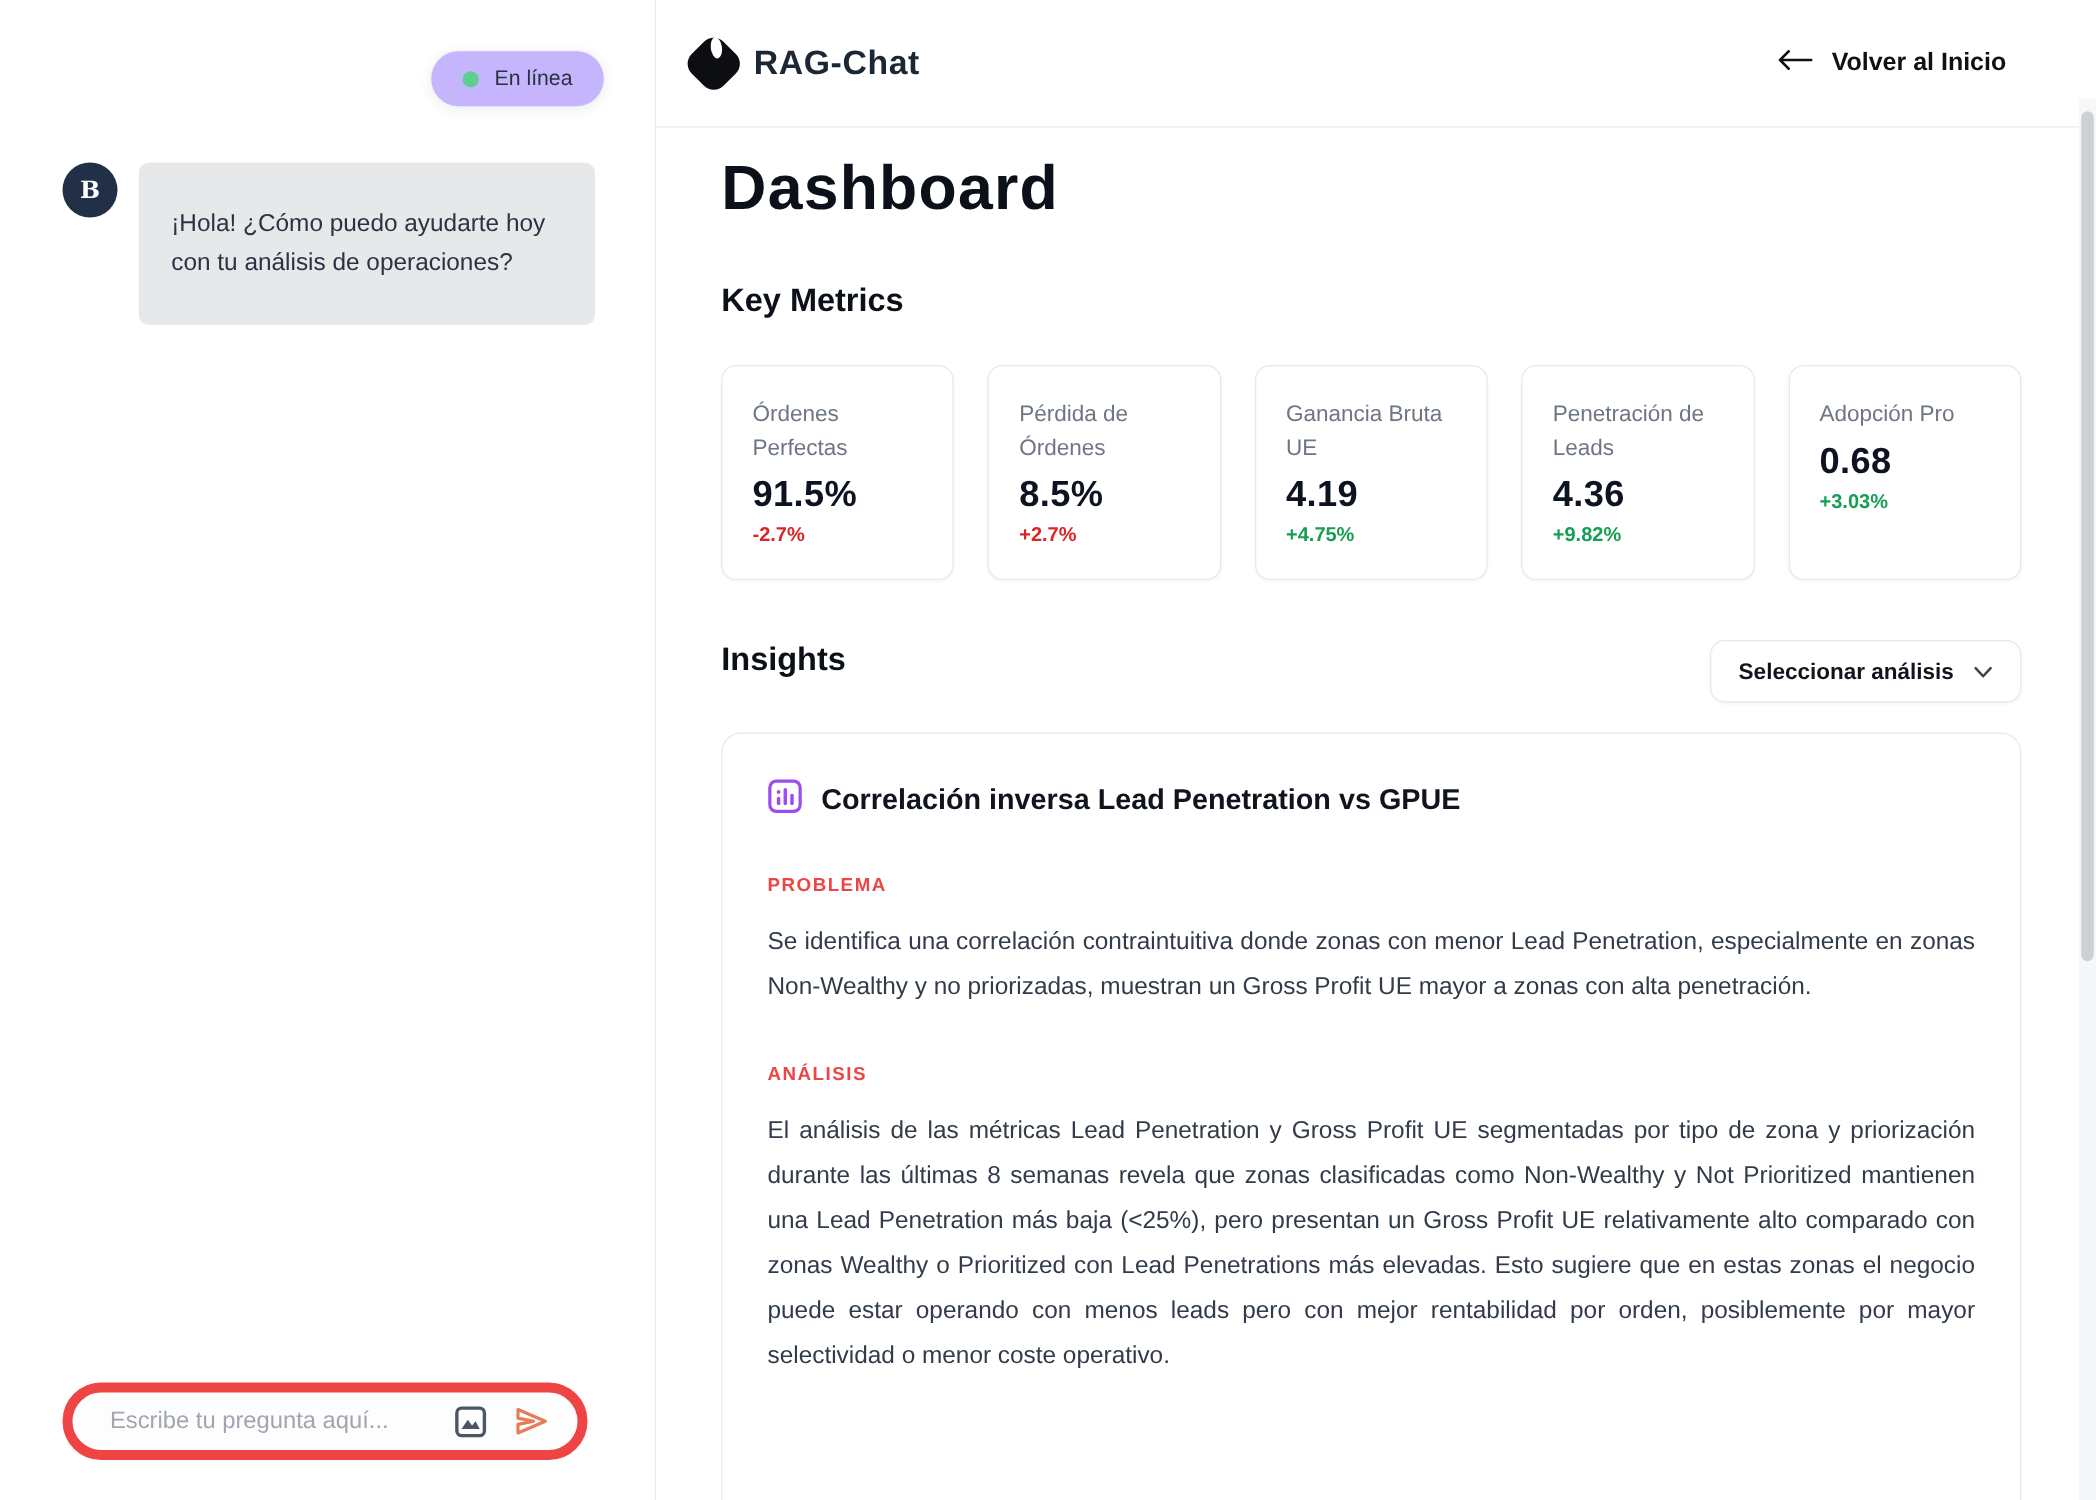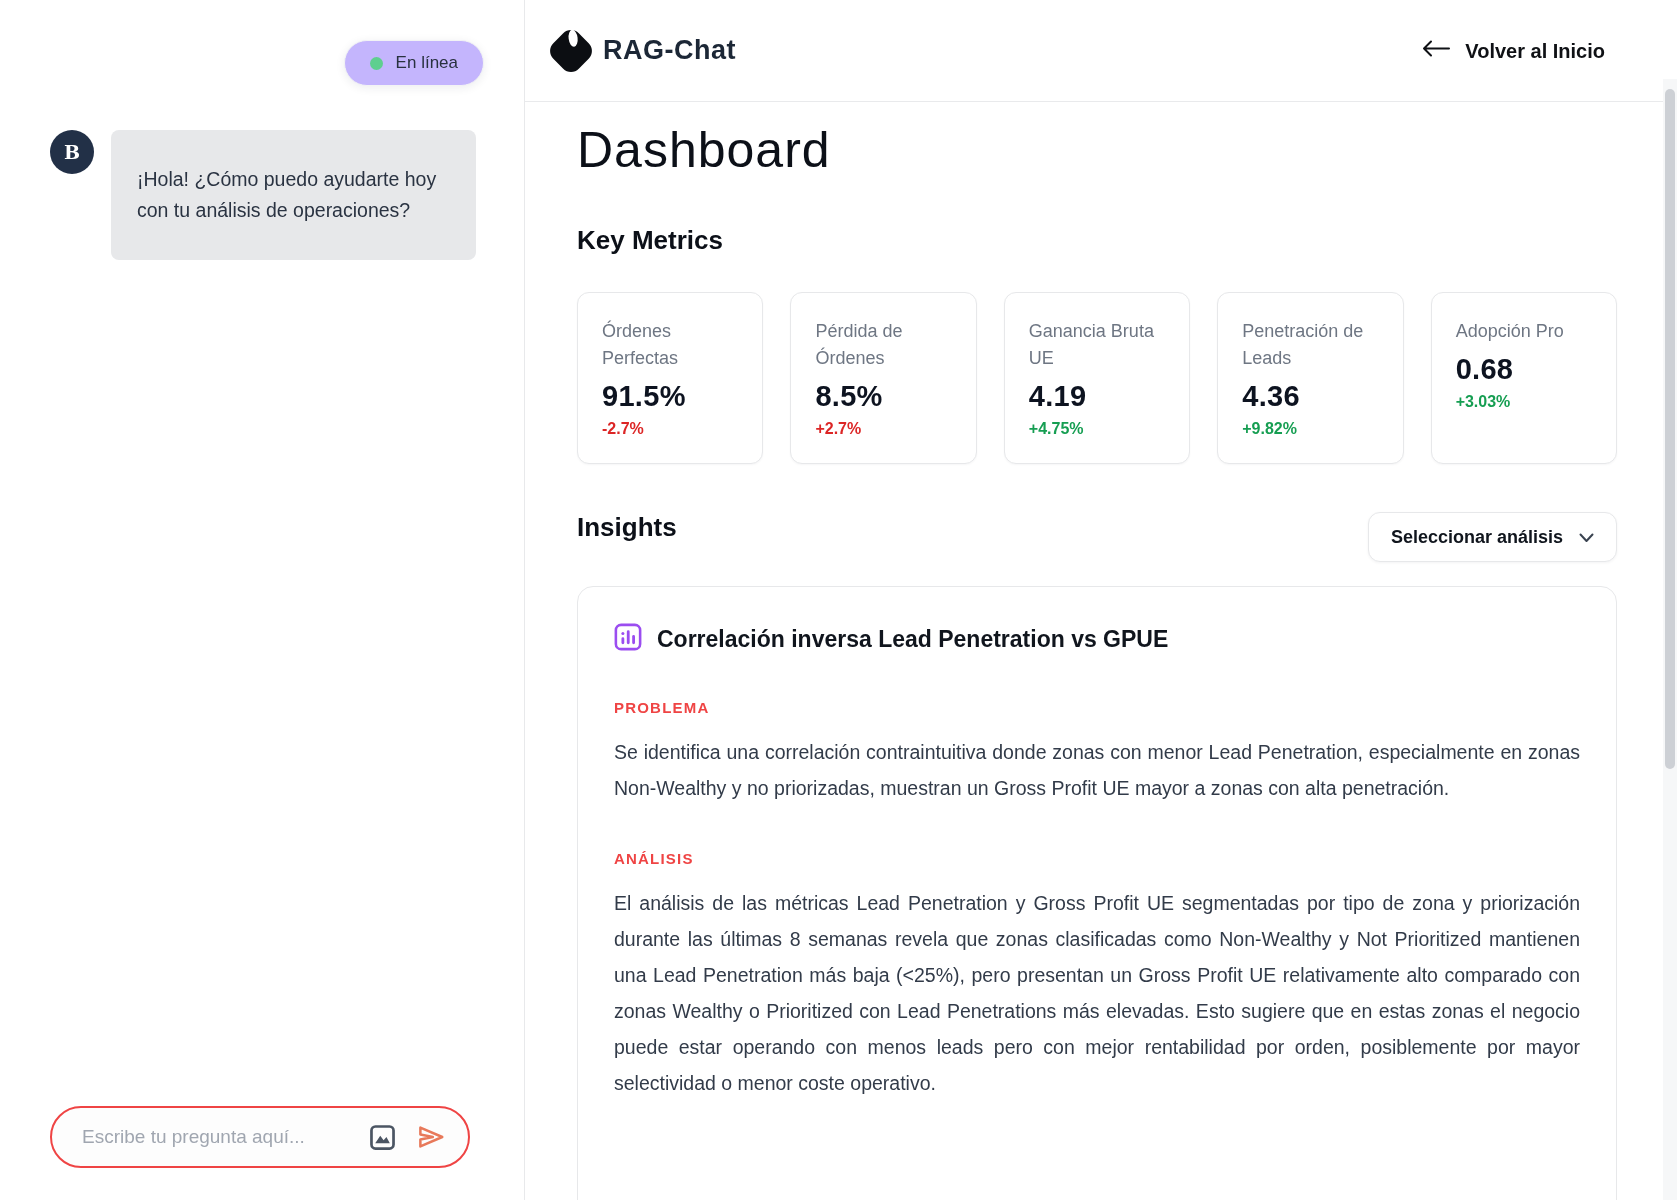--- a/index.html
+++ b/index.html
@@ -16,21 +16,21 @@
   .status-dot { width:13px; height:13px; border-radius:50%; background:#5ecf8f; }
 
   .message-row { position:absolute; top:130px; left:50px; display:flex; gap:17px; align-items:flex-start; }
   .avatar { width:44px; height:44px; border-radius:50%; background:#223047; color:#fff;
             font-family:"DejaVu Serif", serif; font-weight:bold; font-size:19px;
             display:flex; align-items:center; justify-content:center; flex:none; }
   .bubble { background:#e7e8ea; border-radius:8px; padding:34px 26px; max-width:365px;
             font-size:19.5px; line-height:31px; color:#2a3342; }
 
   .input-bar { position:absolute; left:50px; top:1106px; width:420px; height:62px;
-               border:2px solid #ef4444; border-radius:32px; background:#fdfdfd;
+               border:8px solid #ef4444; border-radius:32px; background:#fdfdfd;
                display:flex; align-items:center; gap:20px; padding:0 22px 0 30px; }
   .input-bar input { flex:1; min-width:0; border:none; outline:none; background:transparent;
                      font-family:"Liberation Sans", sans-serif; font-size:19px; color:#333a45; }
   .input-bar input::placeholder { color:#a0a6b0; }
   .icon-btn { display:flex; align-items:center; justify-content:center; cursor:pointer; flex:none; }
 
   
   .right-panel { position:absolute; left:525px; top:0; width:1152px; height:1200px; background:#fff; }
   .app-header { position:relative; height:102px; border-bottom:1px solid #e9eaec;
                 display:flex; align-items:center; }
@@ -38,21 +38,21 @@
   .logo-blob { width:36px; height:36px; background:#0c0e12; border-radius:11px;
                transform:rotate(45deg); position:relative; }
   .logo-blob::after { content:""; position:absolute; top:3px; left:2px; width:17px; height:9px;
                       background:#fff; border-radius:50%; transform:rotate(38deg); }
   .brand-name { font-size:27px; font-weight:800; letter-spacing:.5px; color:#1c2736; }
   .back-link { position:absolute; right:72px; top:50%; transform:translateY(-50%);
                display:flex; align-items:center; gap:14px; font-size:20px; font-weight:600;
                color:#0f1115; cursor:pointer; }
 
   .main { position:absolute; top:79px; left:52px; width:1040px; }
-  .page-title { margin-top:42px; font-size:50px; font-weight:400; letter-spacing:1px; color:#0c1018; }
+  .page-title { margin-top:42px; font-size:50px; font-weight:700; letter-spacing:1px; color:#0c1018; }
   .metrics-heading { margin-top:46px; font-size:26px; font-weight:800; color:#0c1018; }
 
   .cards { display:flex; gap:27px; margin-top:36px; }
   .card { flex:1; height:172px; background:#fff; border:1px solid #e7e8ea; border-radius:12px;
           padding:25px 24px; box-shadow:0 1px 2px rgba(16,24,40,.04); }
   .card-label { font-size:18px; line-height:27px; color:#6e7683; }
   .card-value { font-size:29px; font-weight:800; color:#0d1320; margin-top:8px; letter-spacing:.3px; }
   .card-delta { font-size:16px; font-weight:700; margin-top:7px; }
 
   .insights-row { display:flex; align-items:flex-start; justify-content:space-between; margin-top:48px; }

